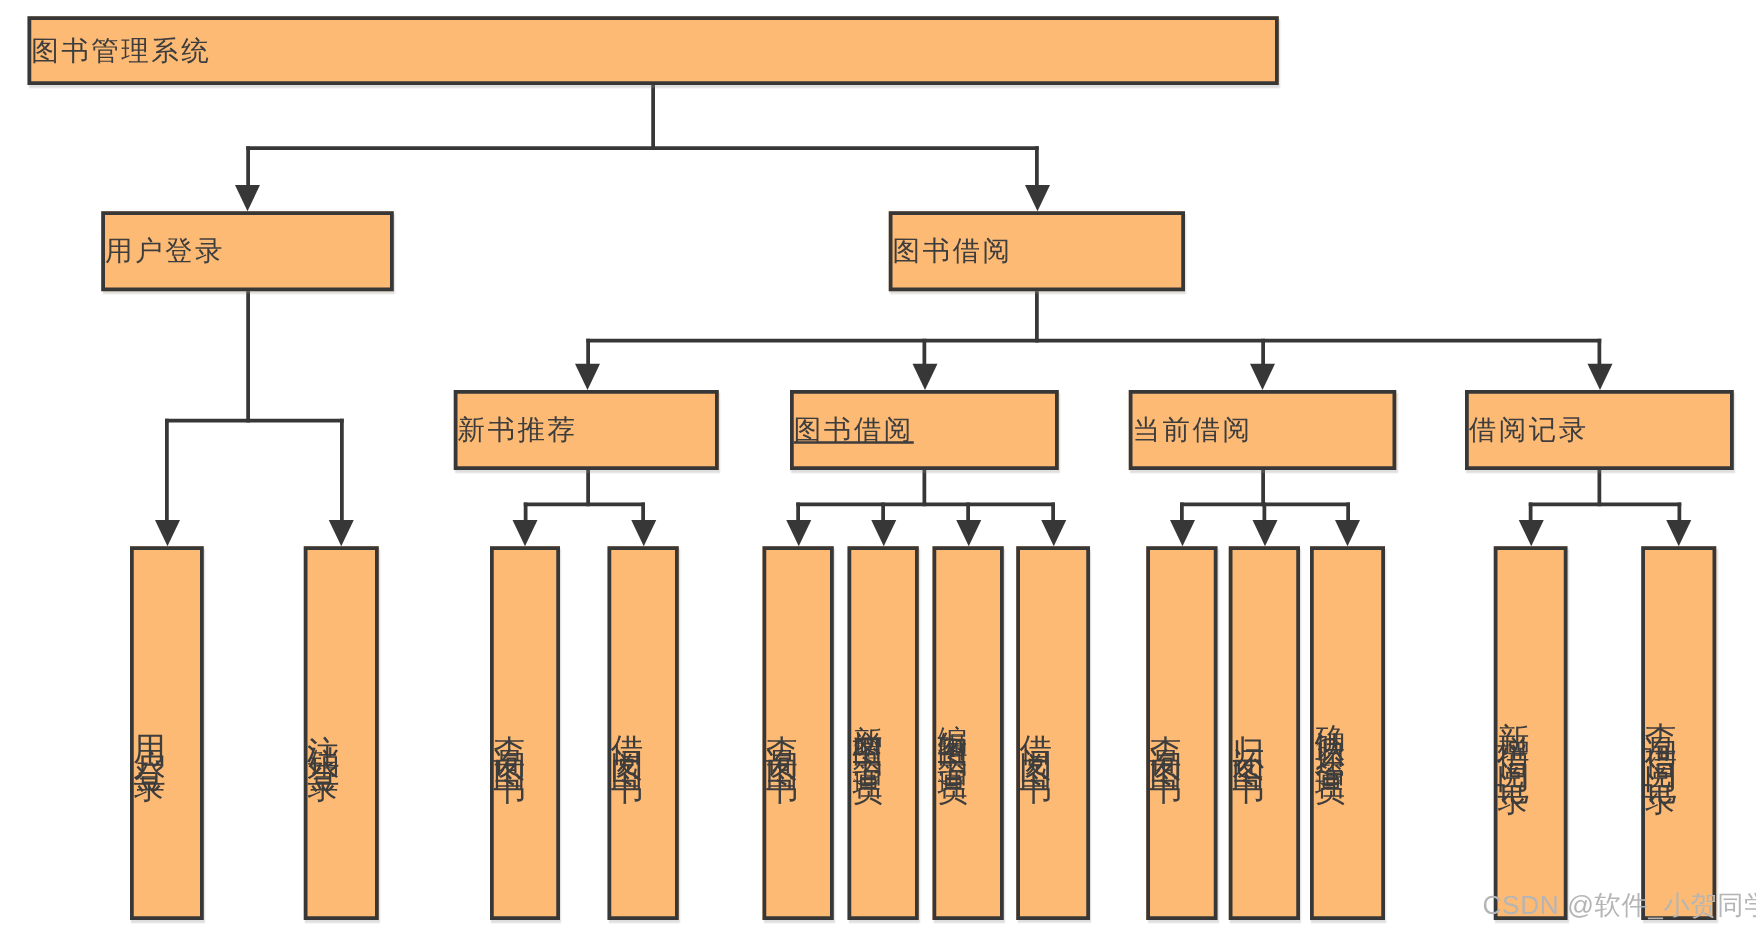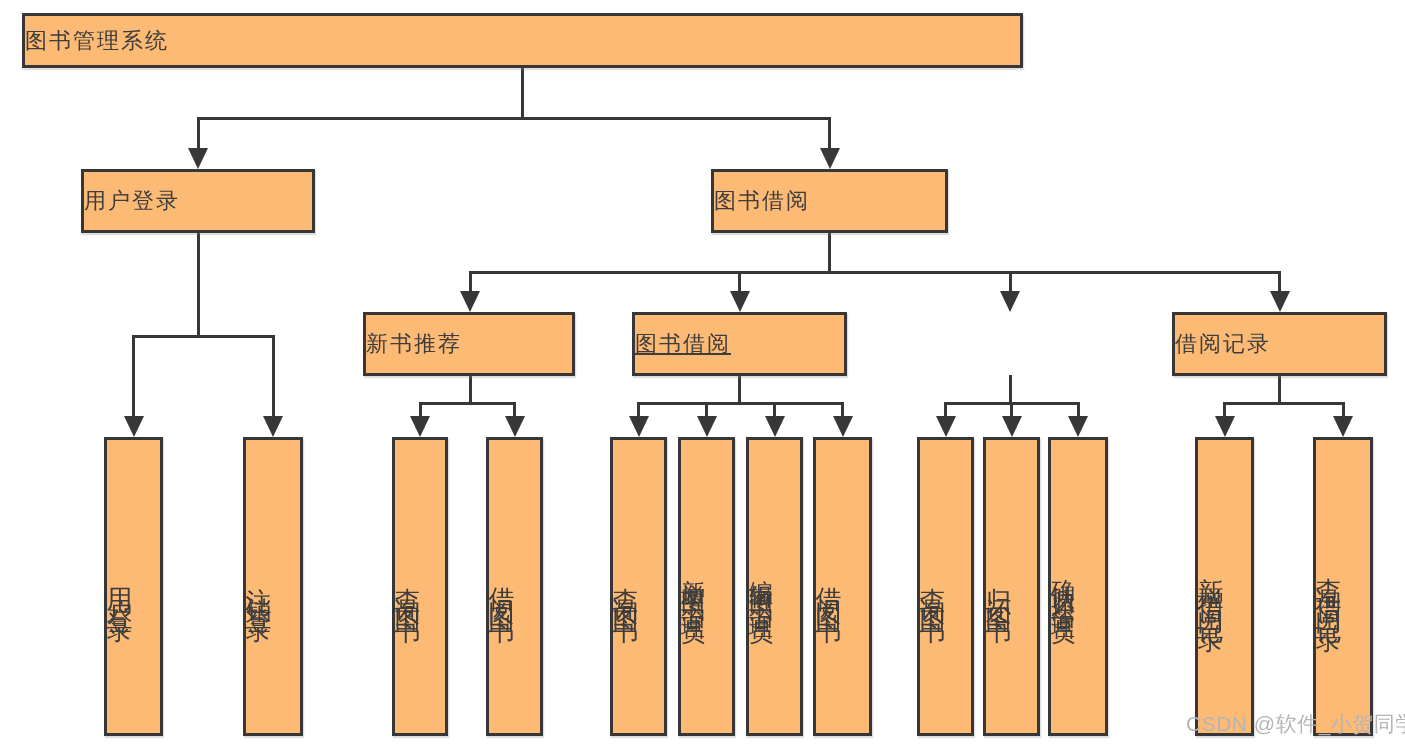--- a/index.html
+++ b/index.html
@@ -70,20 +70,23 @@
       <span>用户登录</span>
     </div>
     <div class="node h" style="left: 711px; top: 169px; width: 237px; height: 64px;">
       <span>图书借阅</span>
     </div>
     <div class="node h" style="left: 363px; top: 312px; width: 212px; height: 64px;">
       <span>新书推荐</span>
     </div>
     <div class="node h" style="left: 632px; top: 312px; width: 215px; height: 64px; text-decoration: underline;">
       <span>图书借阅</span>
+    </div>
+    <div class="node h" style="left: 903px; top: 312px; width: 214px; height: 64px;">
+      <span>当前借阅</span>
     </div>
     <div class="node h" style="left: 1172px; top: 312px; width: 215px; height: 64px;">
       <span>借阅记录</span>
     </div>
     <div class="node v" style="left: 104px; top: 437px; width: 59px; height: 299px;">
       <span>用户登录</span>
     </div>
     <div class="node v" style="left: 243px; top: 437px; width: 60px; height: 299px;">
       <span>注销登录</span>
     </div>

